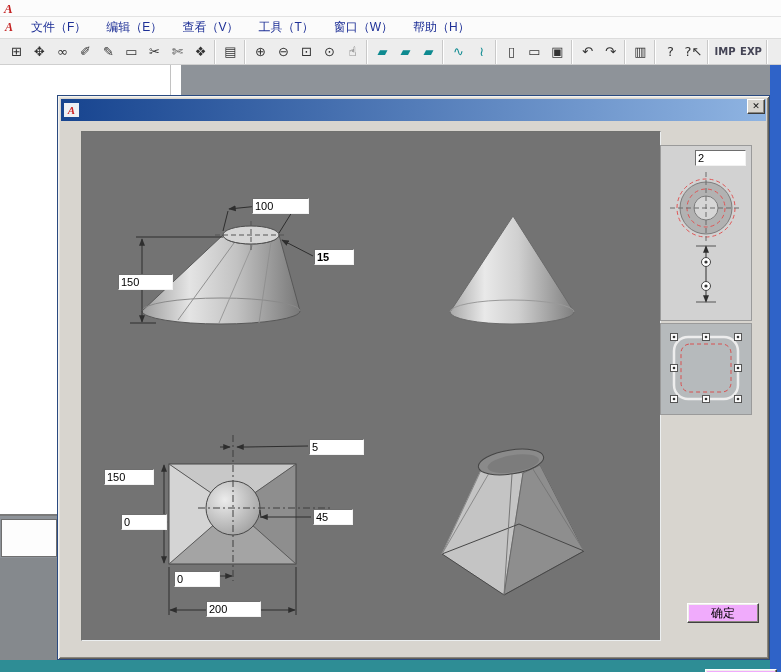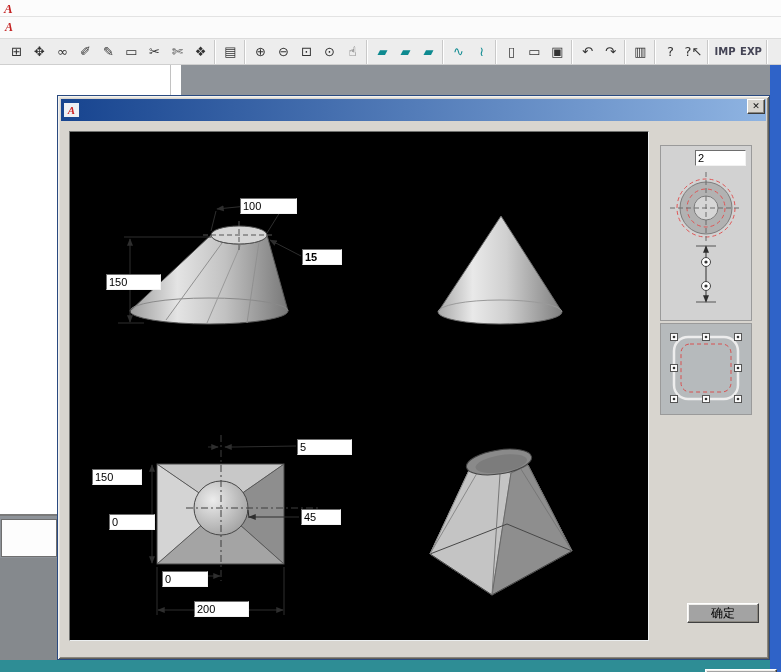--- a/index.html
+++ b/index.html
@@ -52,30 +52,30 @@
                      inset 2px 2px 0 #e6e4df, inset -2px -2px 0 #8a8780;}
   #dlg-title{position:absolute;left:3px;top:3px;right:3px;height:22px;
              background:linear-gradient(90deg,#17448f,#8fb4e2);display:flex;align-items:center;}
   .dlg-logo{margin-left:3px;width:15px;height:14px;background:#eef0f4;color:#c22;
             font-weight:bold;font-style:italic;font-size:11px;line-height:14px;text-align:center;
             font-family:"Liberation Serif",serif;}
   #dlg-close{position:absolute;right:4px;top:3px;width:18px;height:15px;background:#d8d5cf;
              border:1px solid;border-color:#ffffff #3c3c3c #3c3c3c #ffffff;
              box-shadow:inset -1px -1px 0 #8a8780;font-size:9px;line-height:11px;text-align:center;
              padding:0;color:#111;}
-  #draw-panel{position:absolute;left:11px;top:35px;width:580px;height:510px;background:#000000;
+  #draw-panel{position:absolute;left:23px;top:35px;width:580px;height:510px;background:#737373;
               border:1px solid;border-color:#70716f #eceff0 #eceff0 #70716f;box-sizing:border-box;}
   .dim{position:absolute;height:16px;background:#ffffff;border:1px solid;
        border-color:#6e6e6e #f2f2f2 #f2f2f2 #6e6e6e;font-size:11px;color:#000;
        padding:0 2px;box-sizing:border-box;font-family:"Liberation Sans",sans-serif;}
   #shape1{position:absolute;left:602px;top:49px;width:92px;height:176px;background:#d2d2d2;
           border:1px solid #9a9a9a;box-sizing:border-box;}
   #shape2{position:absolute;left:602px;top:227px;width:92px;height:92px;background:#b6babc;
           border:1px solid #9a9a9a;box-sizing:border-box;}
-  .win-btn{position:absolute;width:72px;height:20px;background:#a3a3a3;border:1px solid;
+  .win-btn{position:absolute;width:72px;height:20px;background:#f0abfc;border:1px solid;
            border-color:#ffffff #404040 #404040 #ffffff;
            box-shadow:inset -1px -1px 0 #8a8780, inset 1px 1px 0 #f0efec;
            font-size:12px;color:#000;padding:0;font-family:"Liberation Sans",sans-serif;}
   #btn-ok{left:629px;top:507px;}
   #btn-cancel{left:647px;top:533px;margin-top:40px;}
 
   #watermark{position:absolute;left:548px;top:644px;width:220px;text-align:right;
              font-size:15px;font-weight:bold;color:#ff1d1d;text-shadow:1px 1px 0 #7e1010;
              z-index:60;white-space:nowrap;}
 </style>
@@ -86,20 +86,28 @@
 
   <div id="desktop-right"></div>
   <div id="desktop-bottom"></div>
 
   <div id="titlebar">
     <span class="logo-a">A</span>
   </div>
 
   <div id="menubar">
     <span class="doc-icon">A</span>
+    <span id="menu-items" style="display:flex;">
+        <span class="menu-item">文件（F）</span>
+        <span class="menu-item">编辑（E）</span>
+        <span class="menu-item">查看（V）</span>
+        <span class="menu-item">工具（T）</span>
+        <span class="menu-item">窗口（W）</span>
+        <span class="menu-item">帮助（H）</span>
+      </span>
   </div>
 
   <div id="toolbar">
       <div class="tb-group">
         <button class="tb-btn">⊞</button>
         <button class="tb-btn">✥</button>
         <button class="tb-btn">∞</button>
         <button class="tb-btn">✐</button>
         <button class="tb-btn">✎</button>
         <button class="tb-btn">▭</button>

